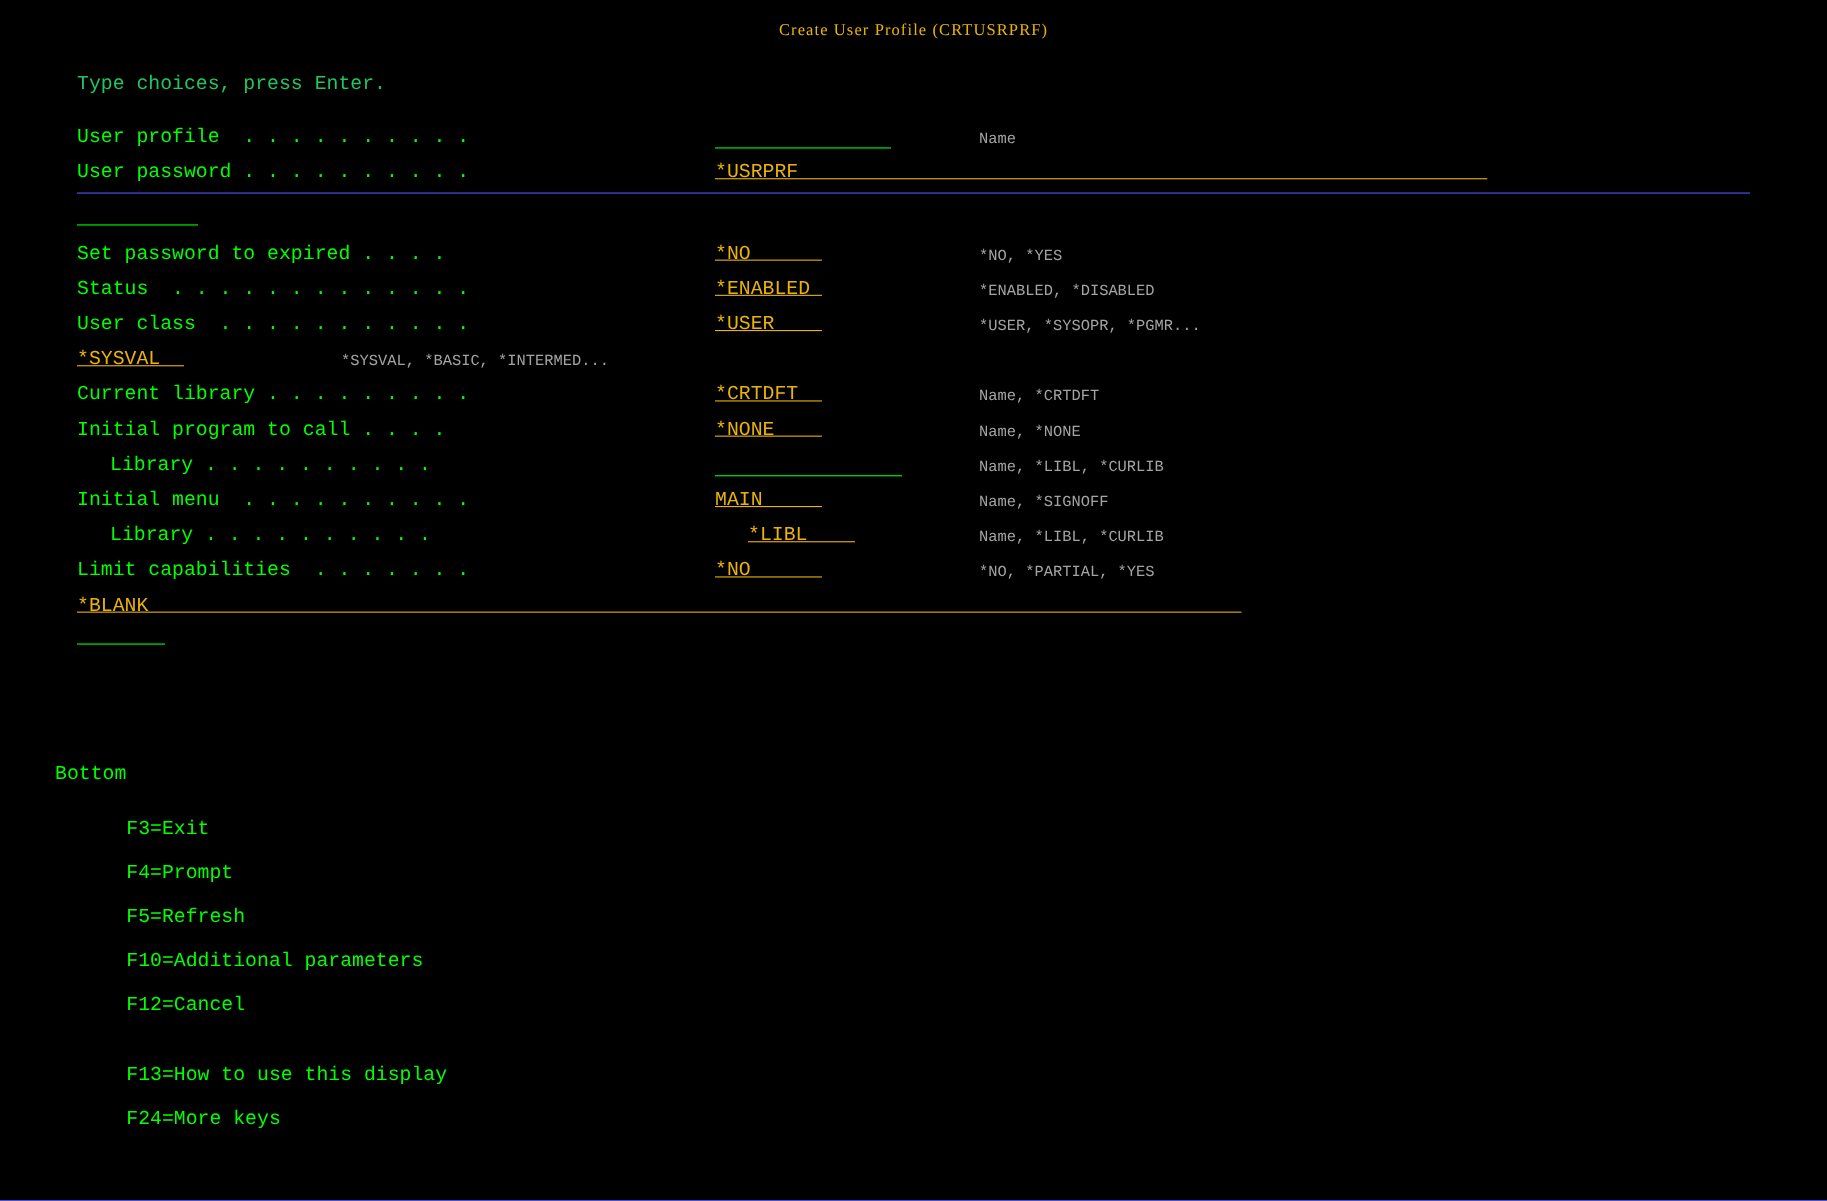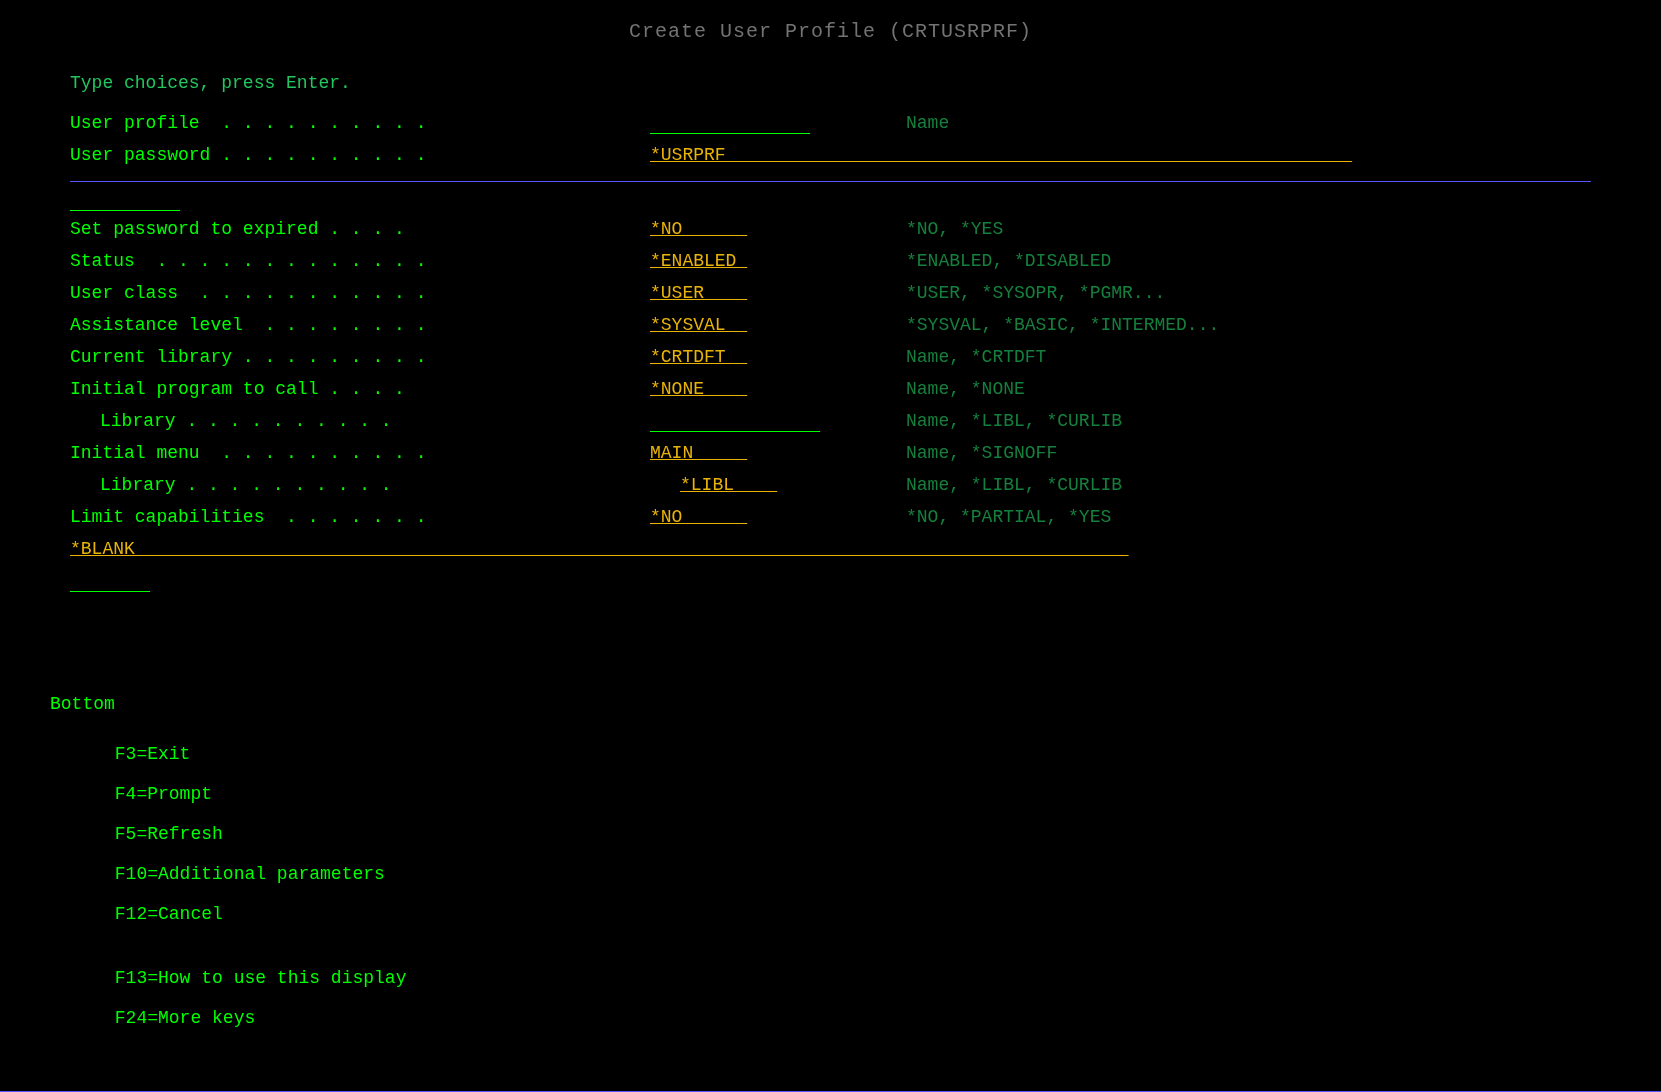--- a/index.html
+++ b/index.html
@@ -21,63 +21,64 @@
     .screen {
       width: 1661px;
       height: 1092px;
       background-color: #000000;
       padding: 10px 20px;
       position: relative;
     }
 
     .title-row {
       text-align: center;
-      color: #737373;
+      color: #eab308;
       padding: 10px 0 20px 0;
-      font-size: 20px;
+      font-size: 15px;
       letter-spacing: 1px;
+      font-family: Liberation Serif, serif;
     }
 
     .instruction {
       color: #22c55e;
       padding: 10px 0 20px 50px;
       font-size: 18px;
     }
 
     .form-area {
       padding: 0 50px;
     }
 
     .form-row {
       display: flex;
-      align-items: flex-start;
+      align-items: flex-end;
       margin-bottom: 4px;
       min-height: 28px;
     }
 
     .label {
       color: #00ff00;
       white-space: pre;
       font-size: 18px;
     }
 
     .field-value {
       color: #eab308;
       text-decoration: underline;
       white-space: pre;
       font-size: 18px;
       min-width: 160px;
       display: inline-block;
     }
 
     .field-hint {
-      color: #15803d;
-      white-space: pre;
-      font-size: 18px;
-      margin-left: 36px;
+      color: #a3a3a3;
+      white-space: pre;
+      font-size: 14px;
+      margin-left: 20px;
     }
 
     .separator {
       border: none;
       border-top: 1px solid #5555ff;
       margin: 8px 0;
     }
 
     .bottom-section {
       position: absolute;
@@ -177,21 +178,20 @@
 
     <div class="form-row">
       <span class="label col-label">User class  . . . . . . . . . . .</span>
       <span class="col-value">
         <span class="field-value">*USER&nbsp;&nbsp;&nbsp;&nbsp;</span>
       </span>
       <span class="field-hint">*USER, *SYSOPR, *PGMR...</span>
     </div>
 
     <div class="form-row">
-      <span class="label col-label">Assistance level  . . . . . . . .</span>
       <span class="col-value">
         <span class="field-value">*SYSVAL&nbsp;&nbsp;</span>
       </span>
       <span class="field-hint">*SYSVAL, *BASIC, *INTERMED...</span>
     </div>
 
     <div class="form-row">
       <span class="label col-label">Current library . . . . . . . . .</span>
       <span class="col-value">
         <span class="field-value">*CRTDFT&nbsp;&nbsp;</span>

